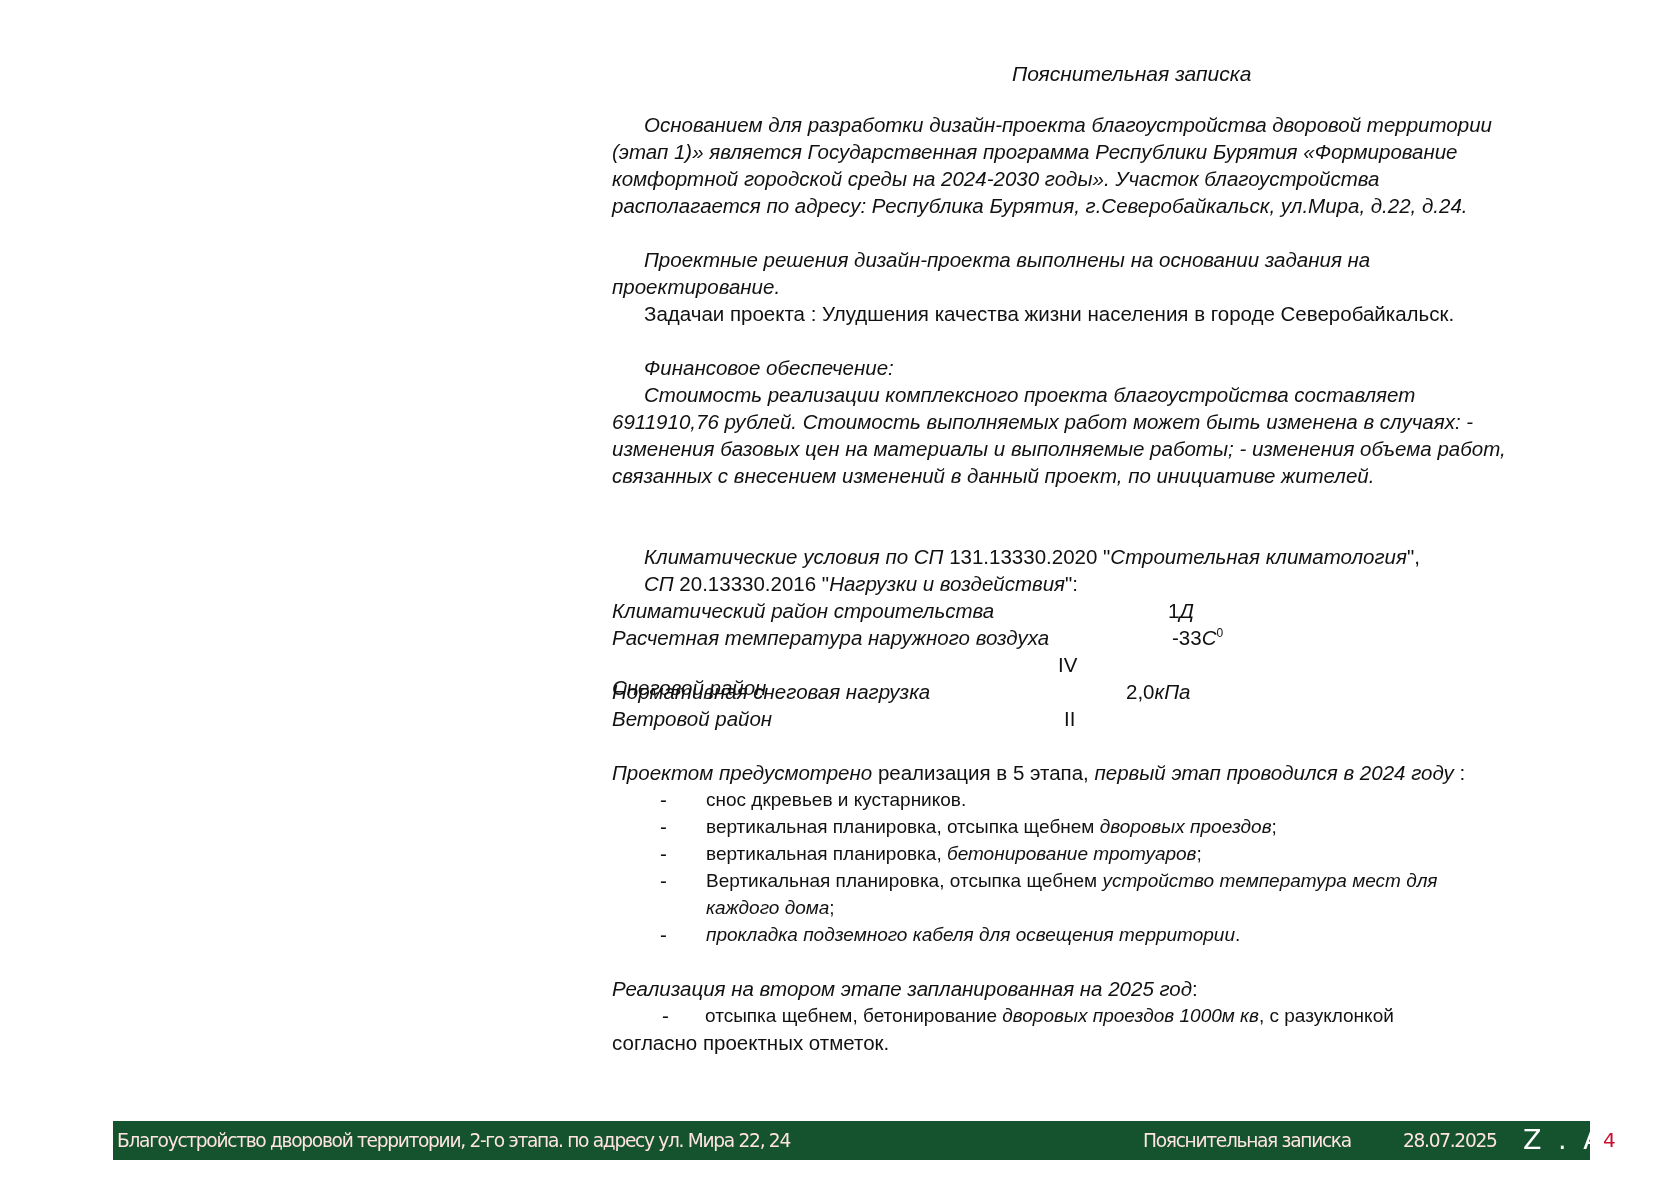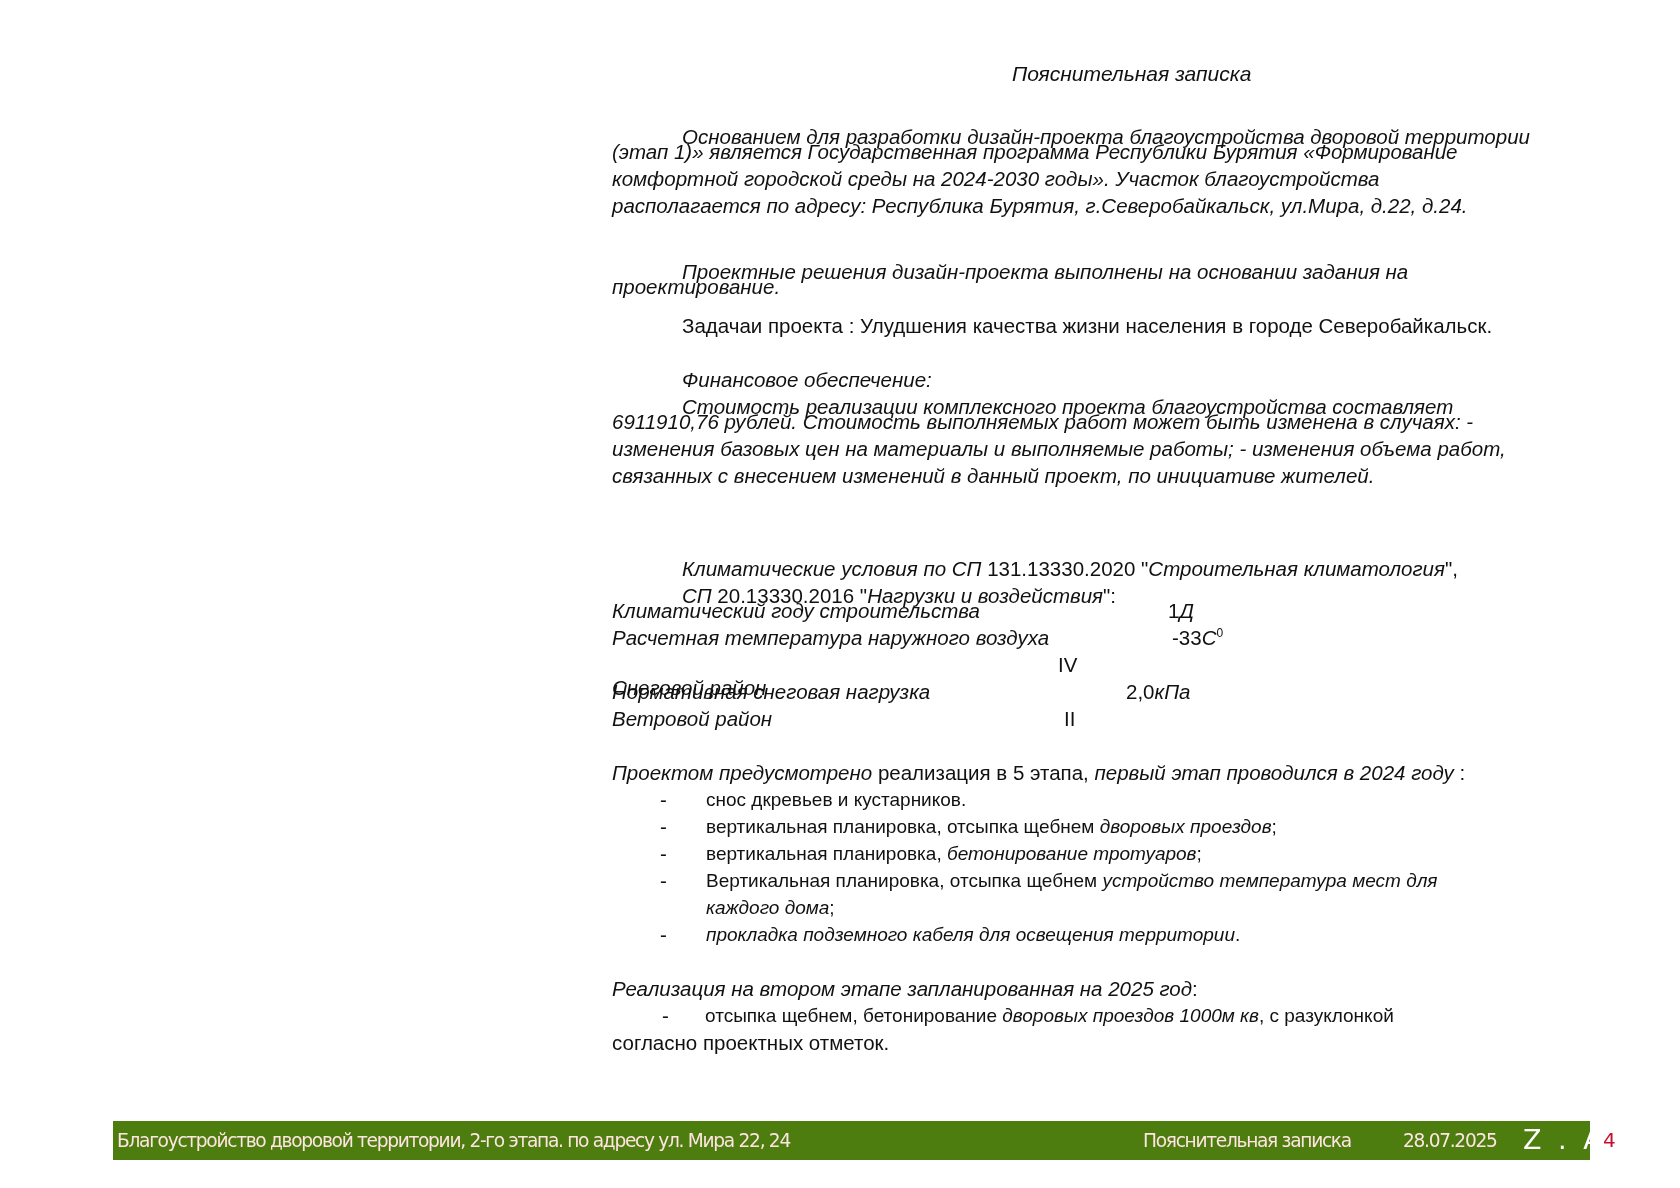--- a/index.html
+++ b/index.html
@@ -23,21 +23,21 @@
       font-style: italic;
       white-space: nowrap;
     }
     .line {
       position: absolute;
       left: 612px;
       font-size: 20.5px;
       line-height: 27px;
       white-space: nowrap;
     }
-    .ind { left: 682px; margin-top: 12px; }
+    .ind { left: 644px; }
     .it { font-style: italic; }
     .bullet-dash {
       position: absolute;
       left: 660px;
       font-size: 20.5px;
       line-height: 27px;
     }
     .bullet-text {
       position: absolute;
       left: 706px;
@@ -52,21 +52,21 @@
       white-space: nowrap;
     }
     sup { font-size: 12px; vertical-align: 8px; line-height: 0; }
 
     .footer-bar {
       position: absolute;
       left: 113px;
       top: 1121px;
       width: 1477px;
       height: 39px;
-      background: #4d7c0f;
+      background: #14532d;
       color: #ffe4e1;
       font-family: "DejaVu Sans", sans-serif;
       font-size: 20px;
       letter-spacing: -1.4px;
     }
     .footer-left {
       position: absolute;
       left: 4px;
       top: 7px;
       white-space: nowrap;
@@ -137,21 +137,21 @@
 
   <div>
     <div class="line ind" style="top:543px">
       <span class="it">Климатические условия  по СП </span><span>131.13330.2020 "</span><span class="it">Строительная климатология</span><span>",</span>
     </div>
     <div class="line ind" style="top:570px">
       <span class="it">СП </span><span>20.13330.2016 "</span><span class="it">Нагрузки и воздействия</span><span>":</span>
     </div>
 
     <div>
-      <div class="line it" style="top:597px">Климатический году строительства</div>
+      <div class="line it" style="top:597px">Климатический район строительства</div>
       <div class="val" style="left:1168px;top:597px"><span>1</span><span class="it">Д</span></div>
     </div>
     <div>
       <div class="line it" style="top:624px">Расчетная температура наружного воздуха</div>
       <div class="val" style="left:1172px;top:624px"><span>-33</span><span class="it">С</span><sup>0</sup></div>
     </div>
     <div>
       <div class="line it" style="top:674px">Снеговой район</div>
       <div class="val" style="left:1058px;top:651px">IV</div>
     </div>

